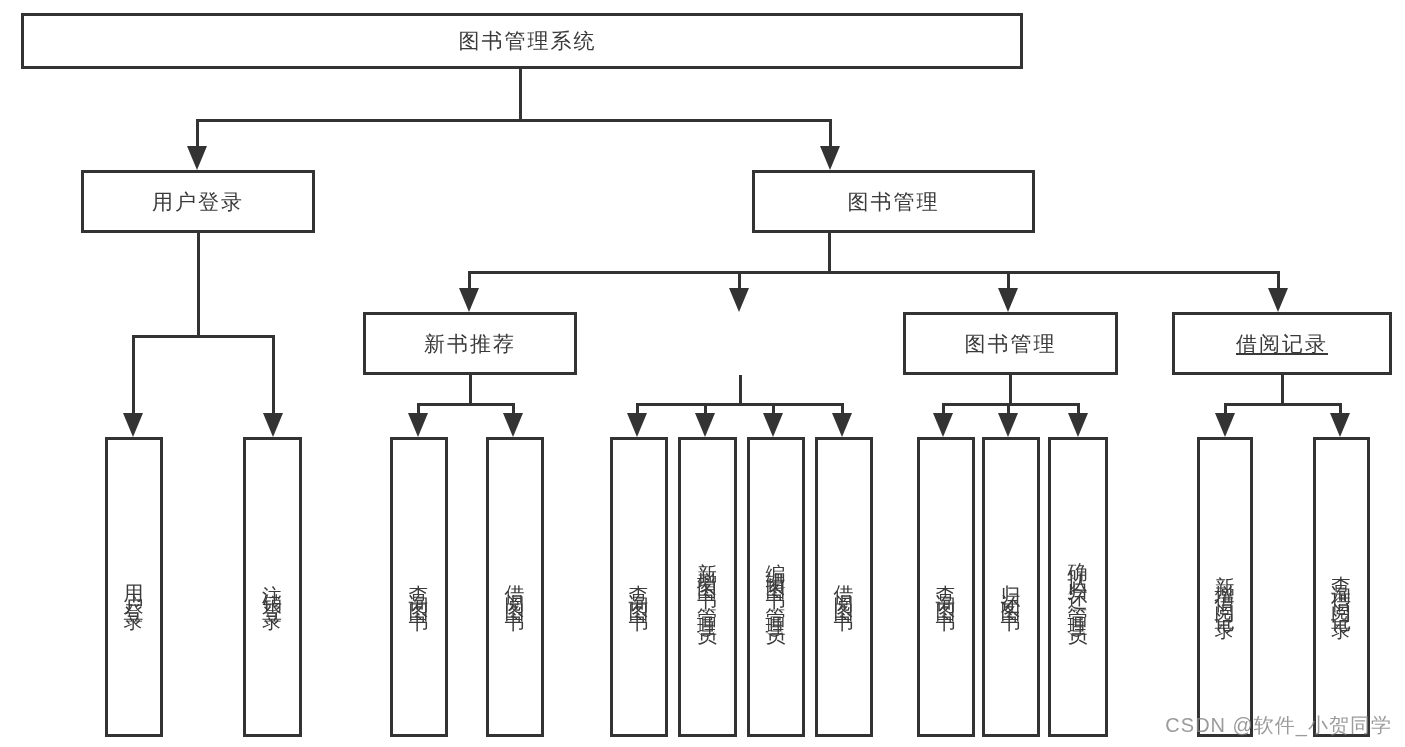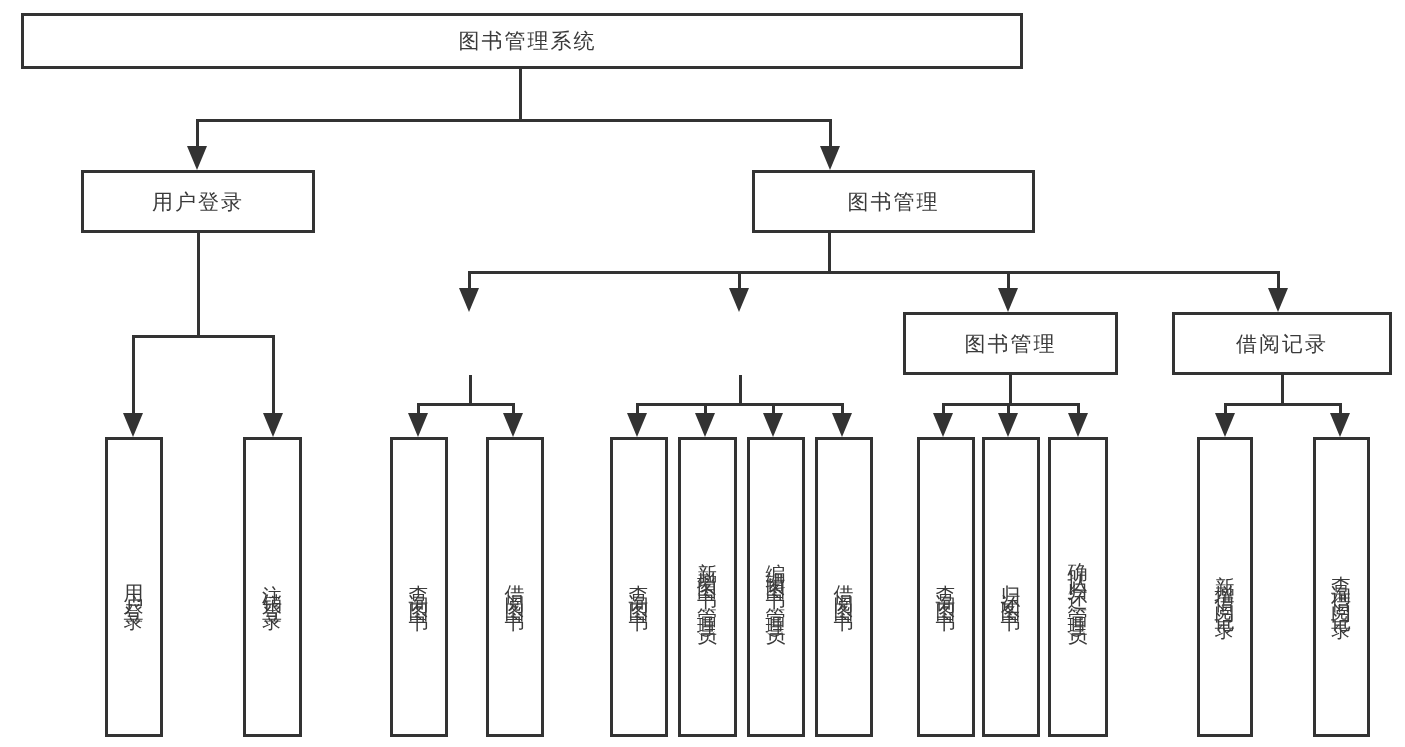--- a/index.html
+++ b/index.html
@@ -75,27 +75,30 @@
   </div>
 
   <div class="node" style="left:81px; top:170px; width:234px; height:63px;">
     <span>用户登录</span>
   </div>
 
   <div class="node" style="left:752px; top:170px; width:283px; height:63px;">
     <span>图书管理</span>
   </div>
 
+  <div class="node" style="left:363px; top:312px; width:214px; height:63px;">
+    <span>新书推荐</span>
+  </div>
 
 
   <div class="node" style="left:903px; top:312px; width:215px; height:63px;">
     <span>图书管理</span>
   </div>
 
-  <div class="node" style="left:1172px; top:312px; width:220px; height:63px;">
+  <div class="node" style="left:1172px; top:312px; width:220px; height:63px;text-decoration:underline;">
     <span>借阅记录</span>
   </div>
 
   <div class="node leaf" style="left:105px; top:437px; width:58px; height:300px;">
     <span>用户登录</span>
   </div>
   <div class="node leaf" style="left:243px; top:437px; width:59px; height:300px;">
     <span>注销登录</span>
   </div>
 
@@ -190,14 +193,15 @@
   <div class="vline" style="left:1007px; top:403px; height:10px;"></div>
   <div class="ahead" style="left:998px; top:413px;"></div>
   <div class="vline" style="left:1077px; top:403px; height:10px;"></div>
   <div class="ahead" style="left:1068px; top:413px;"></div>
 
   <div class="vline" style="left:1224px; top:403px; height:10px;"></div>
   <div class="ahead" style="left:1215px; top:413px;"></div>
   <div class="vline" style="left:1339px; top:403px; height:10px;"></div>
   <div class="ahead" style="left:1330px; top:413px;"></div>
 
+  <div class="watermark">CSDN @软件_小贺同学</div>
 
 </div>
 
 </body></html>

